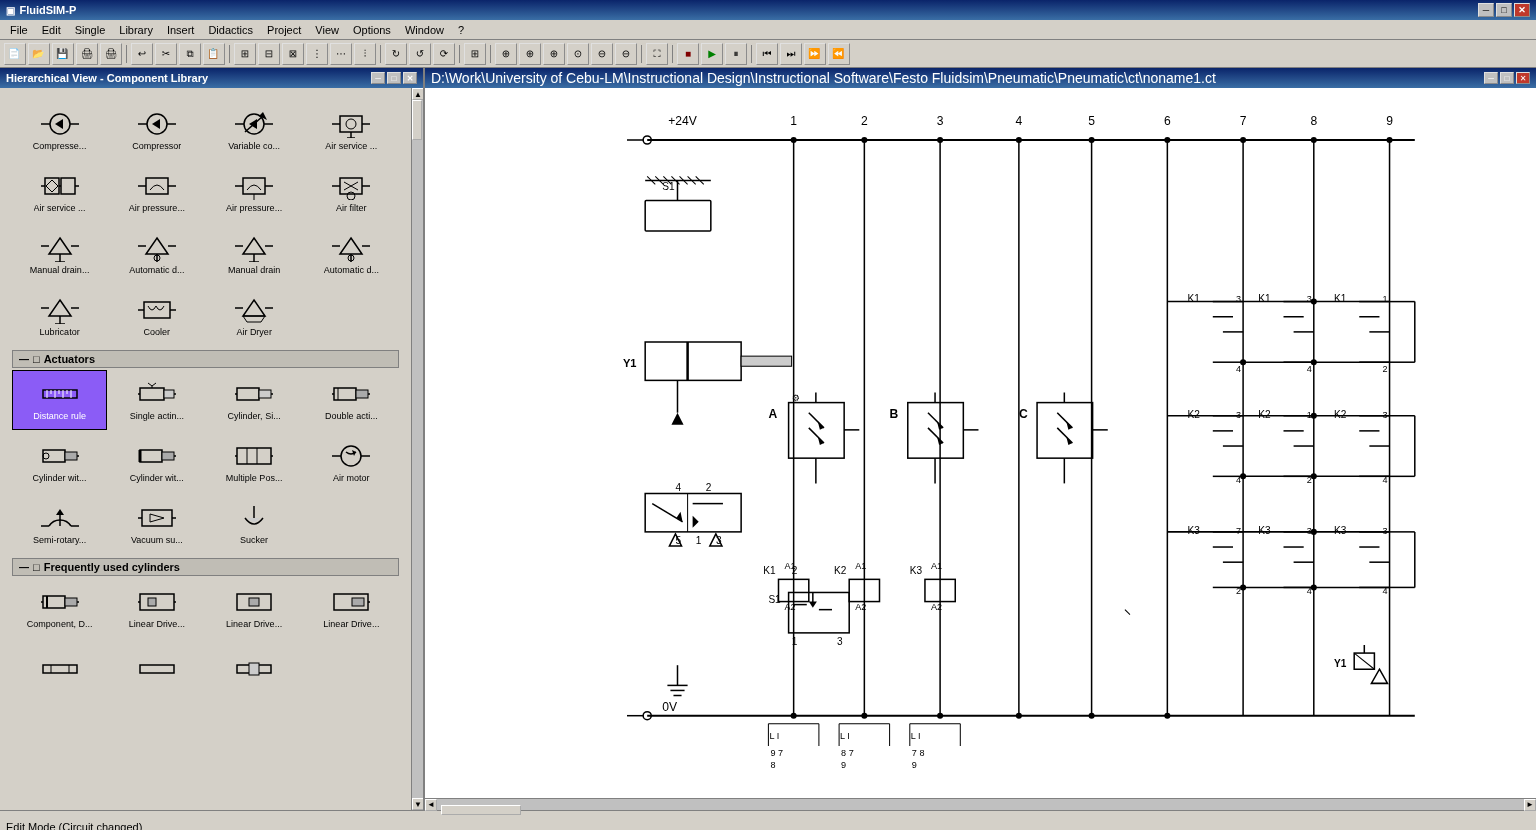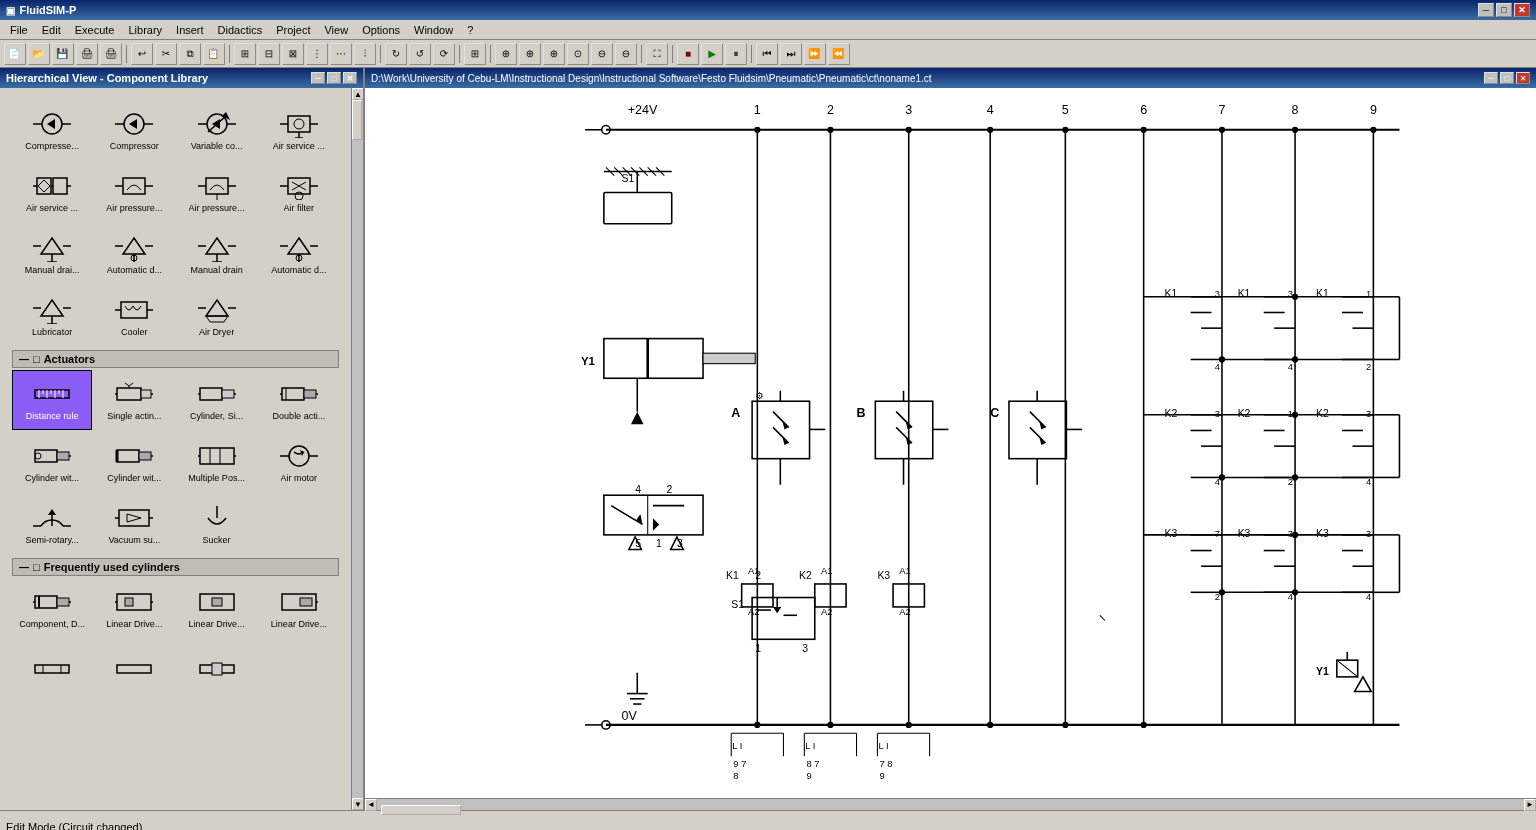--- a/index.html
+++ b/index.html
@@ -64,21 +64,21 @@
     .tb-sep { width: 1px; height: 18px; background: #808080; margin: 0 2px; }
 
     
     .main-area {
       display: flex;
       height: calc(830px - 20px - 20px - 28px - 20px);
     }
 
     
     .left-panel {
-      width: 365px;
+      width: 425px;
       background: #d4d0c8;
       border-right: 2px solid #808080;
       display: flex;
       flex-direction: column;
       overflow: hidden;
     }
     .panel-title-bar {
       background: linear-gradient(to bottom, #0a246a, #3a6ea5);
       color: white;
       height: 20px;
@@ -216,21 +216,21 @@
   <div class="title-bar-right">
     <div class="title-btn">─</div>
     <div class="title-btn">□</div>
     <div class="title-btn" style="background:#c0392b;color:white;">✕</div>
   </div>
 </div>
 
 <div class="menu-bar">
   <div class="menu-item">File</div>
   <div class="menu-item">Edit</div>
-  <div class="menu-item">Execute</div>
+  <div class="menu-item">Single</div>
   <div class="menu-item">Library</div>
   <div class="menu-item">Insert</div>
   <div class="menu-item">Didactics</div>
   <div class="menu-item">Project</div>
   <div class="menu-item">View</div>
   <div class="menu-item">Options</div>
   <div class="menu-item">Window</div>
   <div class="menu-item">?</div>
 </div>
 
@@ -399,21 +399,21 @@
           <div class="comp-item">
             <div class="comp-icon">
               <svg width="38" height="28" viewBox="0 0 38 28">
                 <polygon points="19,4 30,20 8,20" fill="none" stroke="#000" stroke-width="1.5"></polygon>
                 <line x1="0" y1="12" x2="8" y2="12" stroke="#000" stroke-width="1.5"></line>
                 <line x1="30" y1="12" x2="38" y2="12" stroke="#000" stroke-width="1.5"></line>
                 <line x1="19" y1="20" x2="19" y2="28" stroke="#000" stroke-width="1.5"></line>
                 <line x1="14" y1="28" x2="24" y2="28" stroke="#000" stroke-width="1.5"></line>
               </svg>
             </div>
-            <div class="comp-label">Manual drai...</div>
+            <div class="comp-label">Manual drain...</div>
           </div>
           <div class="comp-item">
             <div class="comp-icon">
               <svg width="38" height="28" viewBox="0 0 38 28">
                 <polygon points="19,4 30,20 8,20" fill="none" stroke="#000" stroke-width="1.5"></polygon>
                 <line x1="0" y1="12" x2="8" y2="12" stroke="#000" stroke-width="1.5"></line>
                 <line x1="30" y1="12" x2="38" y2="12" stroke="#000" stroke-width="1.5"></line>
                 <line x1="19" y1="20" x2="19" y2="28" stroke="#000" stroke-width="1.5"></line>
                 <circle cx="19" cy="24" r="3" fill="none" stroke="#000" stroke-width="1"></circle>
               </svg>
@@ -712,21 +712,21 @@
         <div style="flex:1; position:relative;">
           <div style="width:10px; height:40px; background:#d4d0c8; border:1px outset #fff; position:absolute; top:0; left:0;"></div>
         </div>
         <div style="width:12px; height:12px; background:#d4d0c8; border:1px outset #fff; display:flex;align-items:center;justify-content:center;font-size:8px;cursor:pointer;">▼</div>
       </div>
     </div>
   </div>
 
   <div class="right-panel">
     <div class="diagram-title-bar">
-      <span style="font-size:10px;">D:\Work\University of Cebu-LM\Instructional Design\Instructional Software\Festo Fluidsim\Pneumatic\Pneumatic\ct\noname1.ct</span>
+      <span style="font-size:14px;">D:\Work\University of Cebu-LM\Instructional Design\Instructional Software\Festo Fluidsim\Pneumatic\Pneumatic\ct\noname1.ct</span>
       <div class="diagram-title-btns">
         <div class="panel-title-btn">─</div>
         <div class="panel-title-btn">□</div>
         <div class="panel-title-btn" style="background:#c0392b;color:white;">✕</div>
       </div>
     </div>
 
     <div class="diagram-area">
       <svg class="circuit-svg" viewBox="0 0 1100 680" xmlns="http://www.w3.org/2000/svg">
 

